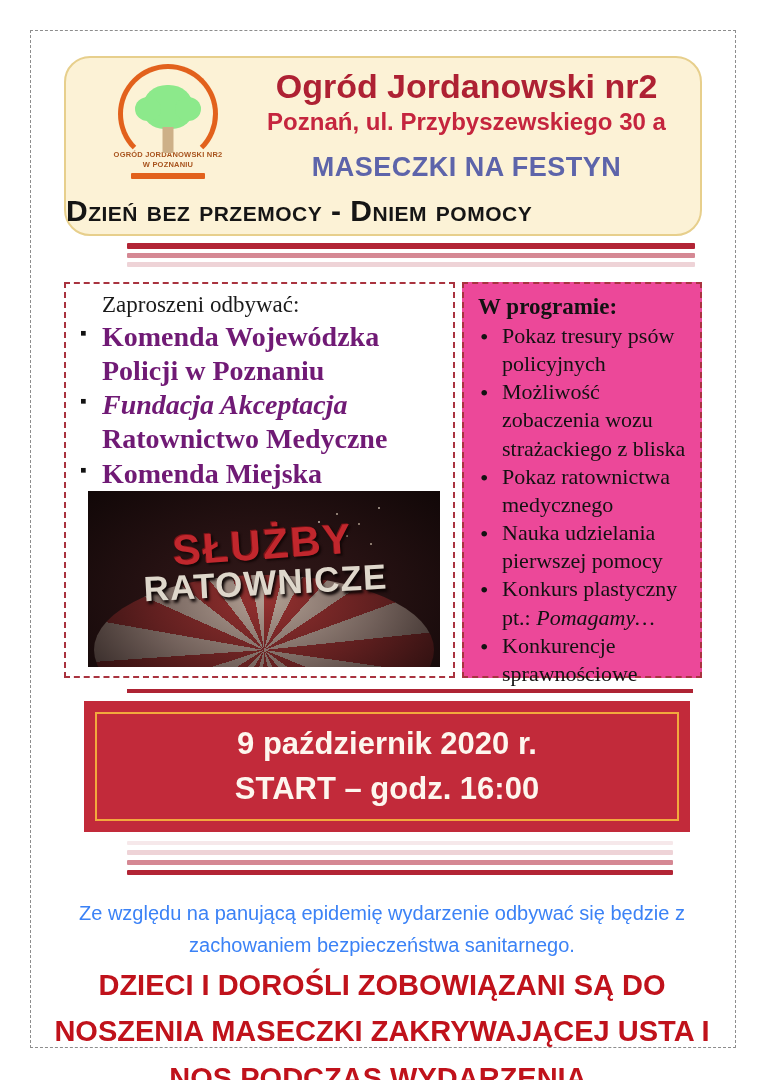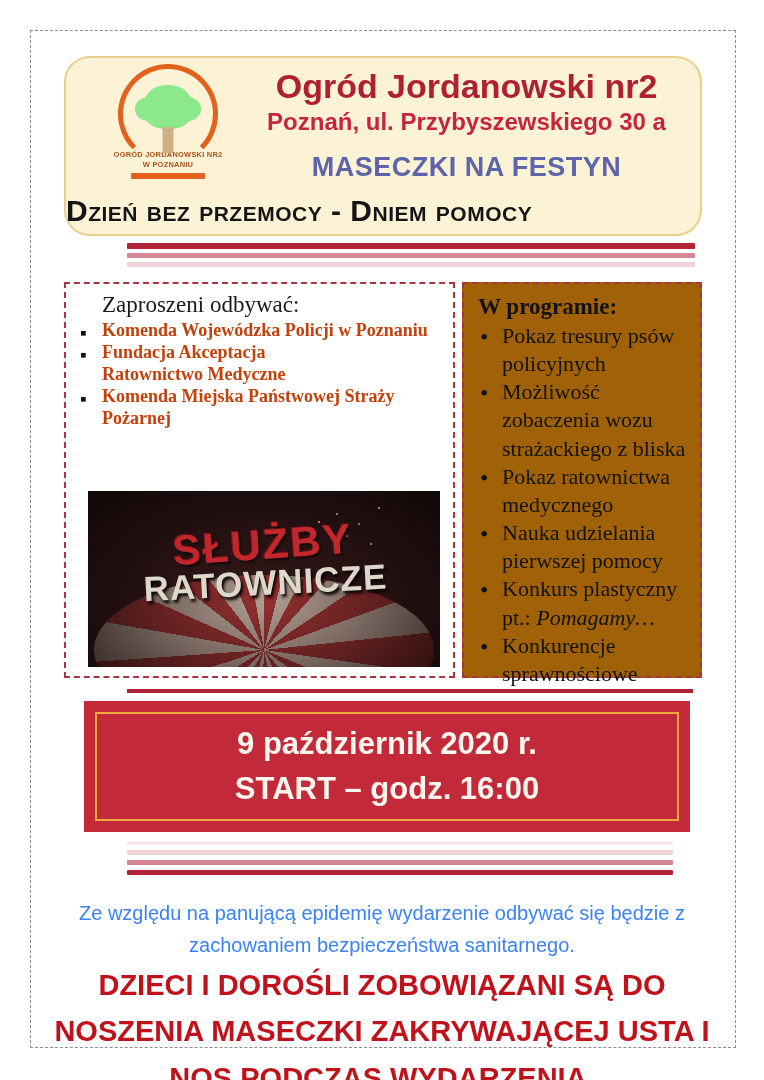--- a/index.html
+++ b/index.html
@@ -57,27 +57,27 @@
     position:absolute;left:64px;top:282px;width:391px;height:396px;
     border:2.5px dashed #a9333f;box-sizing:border-box;background:#fff;
   }
   .guests-heading{
     font-family:"Liberation Serif",serif;font-size:23px;color:#1a1a1a;
     margin:8px 0 2px 36px;
   }
   .guests-list{list-style:none;margin:0;padding:0 0 0 14px;}
   .guests-list li{
     position:relative;padding-left:22px;max-width:332px;
-    font-family:"Liberation Serif",serif;font-weight:bold;font-size:18px;
-    line-height:1.22;color:#c2410c;
+    font-family:"Liberation Serif",serif;font-weight:bold;font-size:28px;
+    line-height:1.22;color:#701a75;
   }
   .guests-list li:before{
     content:"▪";position:absolute;left:0;top:1px;font-size:19px;color:#121212;
   }
-  .guest-italic{display:block;}
+  .guest-italic{font-style:italic;display:block;}
   .event-photo{
     position:absolute;left:22px;bottom:9px;width:352px;height:176px;
     background:#241113;overflow:hidden;
   }
   .photo-pad{
     position:absolute;left:50%;bottom:-58px;transform:translateX(-50%);
     width:340px;height:150px;border-radius:50%;
     background:repeating-conic-gradient(#a63030 0deg 14deg,#cfc3b5 14deg 28deg);
   }
   .photo-shade{
@@ -97,21 +97,21 @@
   .photo-word1{
     font-size:42px;font-weight:bold;color:#c1272d;letter-spacing:2px;
     text-shadow:2px 2px 2px #140808,-1px -1px 0 #7e1418;line-height:.95;
   }
   .photo-word2{
     font-size:35px;font-weight:bold;color:#ded7cb;letter-spacing:1px;
     text-shadow:2px 3px 3px #0c0505;margin-top:-2px;transform:rotate(1deg);
   }
   .program-box{
     position:absolute;left:462px;top:282px;width:240px;height:396px;
-    border:2.5px dashed #a9333f;box-sizing:border-box;background:#a16207;
+    border:2.5px dashed #a9333f;box-sizing:border-box;background:#ec4899;
   }
   .program-heading{
     font-family:"Liberation Serif",serif;font-weight:bold;font-size:23px;
     color:#121212;margin:10px 0 2px 14px;
   }
   .program-list{list-style:none;margin:0;padding:0 0 0 14px;}
   .program-list li{
     position:relative;padding-left:24px;max-width:196px;
     font-family:"Liberation Serif",serif;font-size:22px;line-height:1.28;color:#121212;
   }

